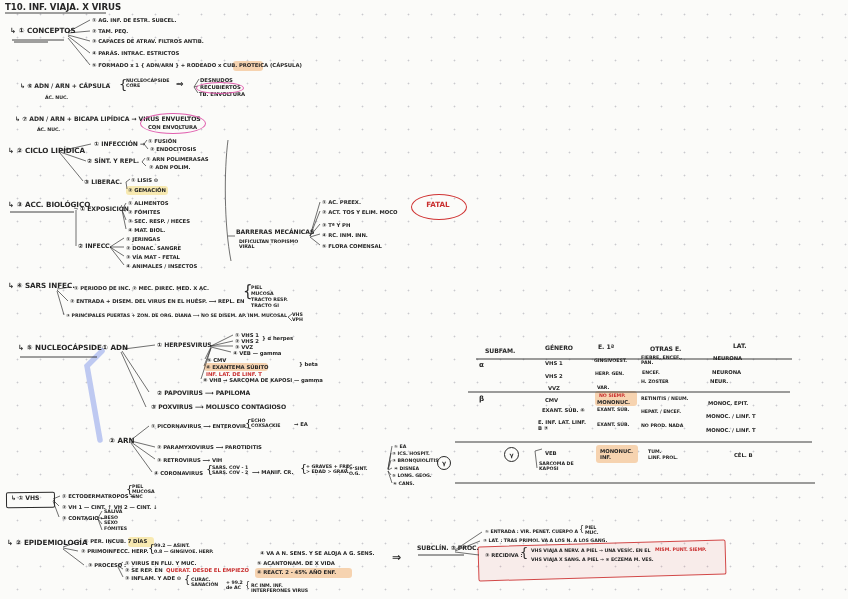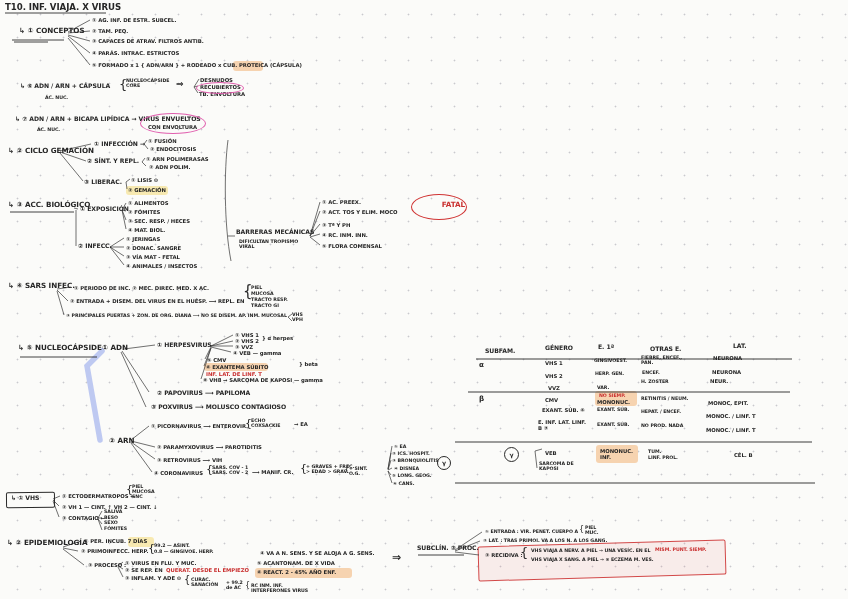--- a/index.html
+++ b/index.html
@@ -20,21 +20,21 @@
   .hl{position:absolute;border-radius:3px;opacity:.8;z-index:1}
   .or{background:#f5c99e}.ye{background:#f6e59f}
   .oval{position:absolute;border:1.3px solid #e05fae;border-radius:50%;z-index:4}
   .roval{position:absolute;border:1.7px solid #d03434;border-radius:50%;z-index:2}
   .circ{position:absolute;border:1px solid #2a2a2a;border-radius:50%;text-align:center;z-index:3;
         font-family:"DejaVu Sans",sans-serif;font-weight:700;font-size:6px;color:#262626}
   .box{position:absolute;border:1.2px solid #2a2a2a;border-radius:2px;z-index:2;transform:rotate(-.6deg)}
   .redbox{position:absolute;border:1.3px solid #d24848;background:rgba(228,110,110,.10);
           transform:rotate(-1.6deg);z-index:1;border-radius:2px}
   svg.wires{position:absolute;left:0;top:0;z-index:2}
-  .ctr{text-align:right}
+  .ctr{text-align:center}
 </style>
 </head>
 <body>
 
 <div class="page">
 
   <svg class="wires" width="848" height="599" viewBox="0 0 848 599">
     <polyline points="102,351 87,366 100,440" fill="none" stroke="#b3c0f0" stroke-width="5.5" stroke-linecap="round" opacity=".85"></polyline>
     <path fill="none" stroke="#2c2c2c" stroke-width=".9" d="M5,13 L106,13 M12,40 L64,40 M14,42 L48,42 M10,212 L74,212 M20,357 L97,357 M418,555 L464,555"></path>
     <path fill="none" stroke="#333" stroke-width=".7" d="M68,32 L90,20 M68,33 L90,31 M68,35 L90,41 M68,36 L90,53 M68,38 L90,65
@@ -64,21 +64,21 @@
   <div class="hl or" style="left:233px;top:61px;width:30px;height:10px"></div>
   <div class="hl ye" style="left:126px;top:186px;width:42px;height:9px"></div>
   <div class="hl or" style="left:204px;top:363px;width:64px;height:8px"></div>
   <div class="hl or" style="left:595px;top:391px;width:42px;height:15px"></div>
   <div class="hl or" style="left:596px;top:445px;width:42px;height:18px"></div>
   <div class="hl ye" style="left:128px;top:537px;width:26px;height:10px"></div>
   <div class="hl or" style="left:255px;top:568px;width:97px;height:10px"></div>
 
   <div class="t xl" style="left:5px;top:3px">T10. INF. VIAJA. X VIRUS</div>
 
-  <div class="t l" style="left:19px;top:27px">↳ ① CONCEPTOS</div>
+  <div class="t l" style="left:10px;top:27px">↳ ① CONCEPTOS</div>
   <div class="t s" style="left:92px;top:17px">① AG. INF. DE ESTR. SUBCEL.</div>
   <div class="t s" style="left:92px;top:28px">② TAM. PEQ.</div>
   <div class="t s" style="left:92px;top:38px">③ CAPACES DE ATRAV. FILTROS ANTIB.</div>
   <div class="t s" style="left:92px;top:50px">④ PARÁS. INTRAC. ESTRICTOS</div>
   <div class="t s" style="left:92px;top:62px">⑤ FORMADO x 1 { ADN/ARN } + RODEADO x CUB. PROTEICA (CÁPSULA)</div>
 
   <div class="t m" style="left:20px;top:83px">↳ ⑥ ADN / ARN + CÁPSULA</div>
   <div class="t xs" style="left:45px;top:95px">ÁC. NUC.</div>
   <span class="br" style="left:119px;top:78px;font-size:13px">{</span>
   <div class="t xs" style="left:126px;top:78px;line-height:5.4px">NUCLEOCÁPSIDE
@@ -87,21 +87,21 @@
   <div class="t s" style="left:200px;top:77px">DESNUDOS</div>
   <div class="t s" style="left:200px;top:84px">RECUBIERTOS</div>
   <div class="t s" style="left:199px;top:91px">TB. ENVOLTURA</div>
   <div class="oval" style="left:196px;top:82px;width:46px;height:10px"></div>
 
   <div class="t m" style="left:15px;top:116px">↳ ⑦ ADN / ARN + BICAPA LIPÍDICA → VIRUS ENVUELTOS</div>
   <div class="t xs" style="left:37px;top:127px">ÁC. NUC.</div>
   <div class="t s" style="left:148px;top:124px">CON ENVOLTURA</div>
   <div class="oval" style="left:140px;top:113px;width:64px;height:19px"></div>
 
-  <div class="t l" style="left:8px;top:147px">↳ ② CICLO GEMACIÓN</div>
+  <div class="t l" style="left:8px;top:147px">↳ ② CICLO LIPÍDICA</div>
   <div class="t m" style="left:94px;top:141px">① INFECCIÓN ⇒</div>
   <div class="t s" style="left:148px;top:138px">① FUSIÓN</div>
   <div class="t s" style="left:150px;top:146px">② ENDOCITOSIS</div>
   <div class="t m" style="left:87px;top:158px">② SÍNT. Y REPL.</div>
   <div class="t s" style="left:146px;top:156px">① ARN POLIMERASAS</div>
   <div class="t s" style="left:149px;top:164px">② ADN POLIM.</div>
   <div class="t m" style="left:84px;top:179px">③ LIBERAC.</div>
   <div class="t s" style="left:131px;top:177px">① LISIS ⊙</div>
   <div class="t s" style="left:128px;top:187px">② GEMACIÓN</div>
 

